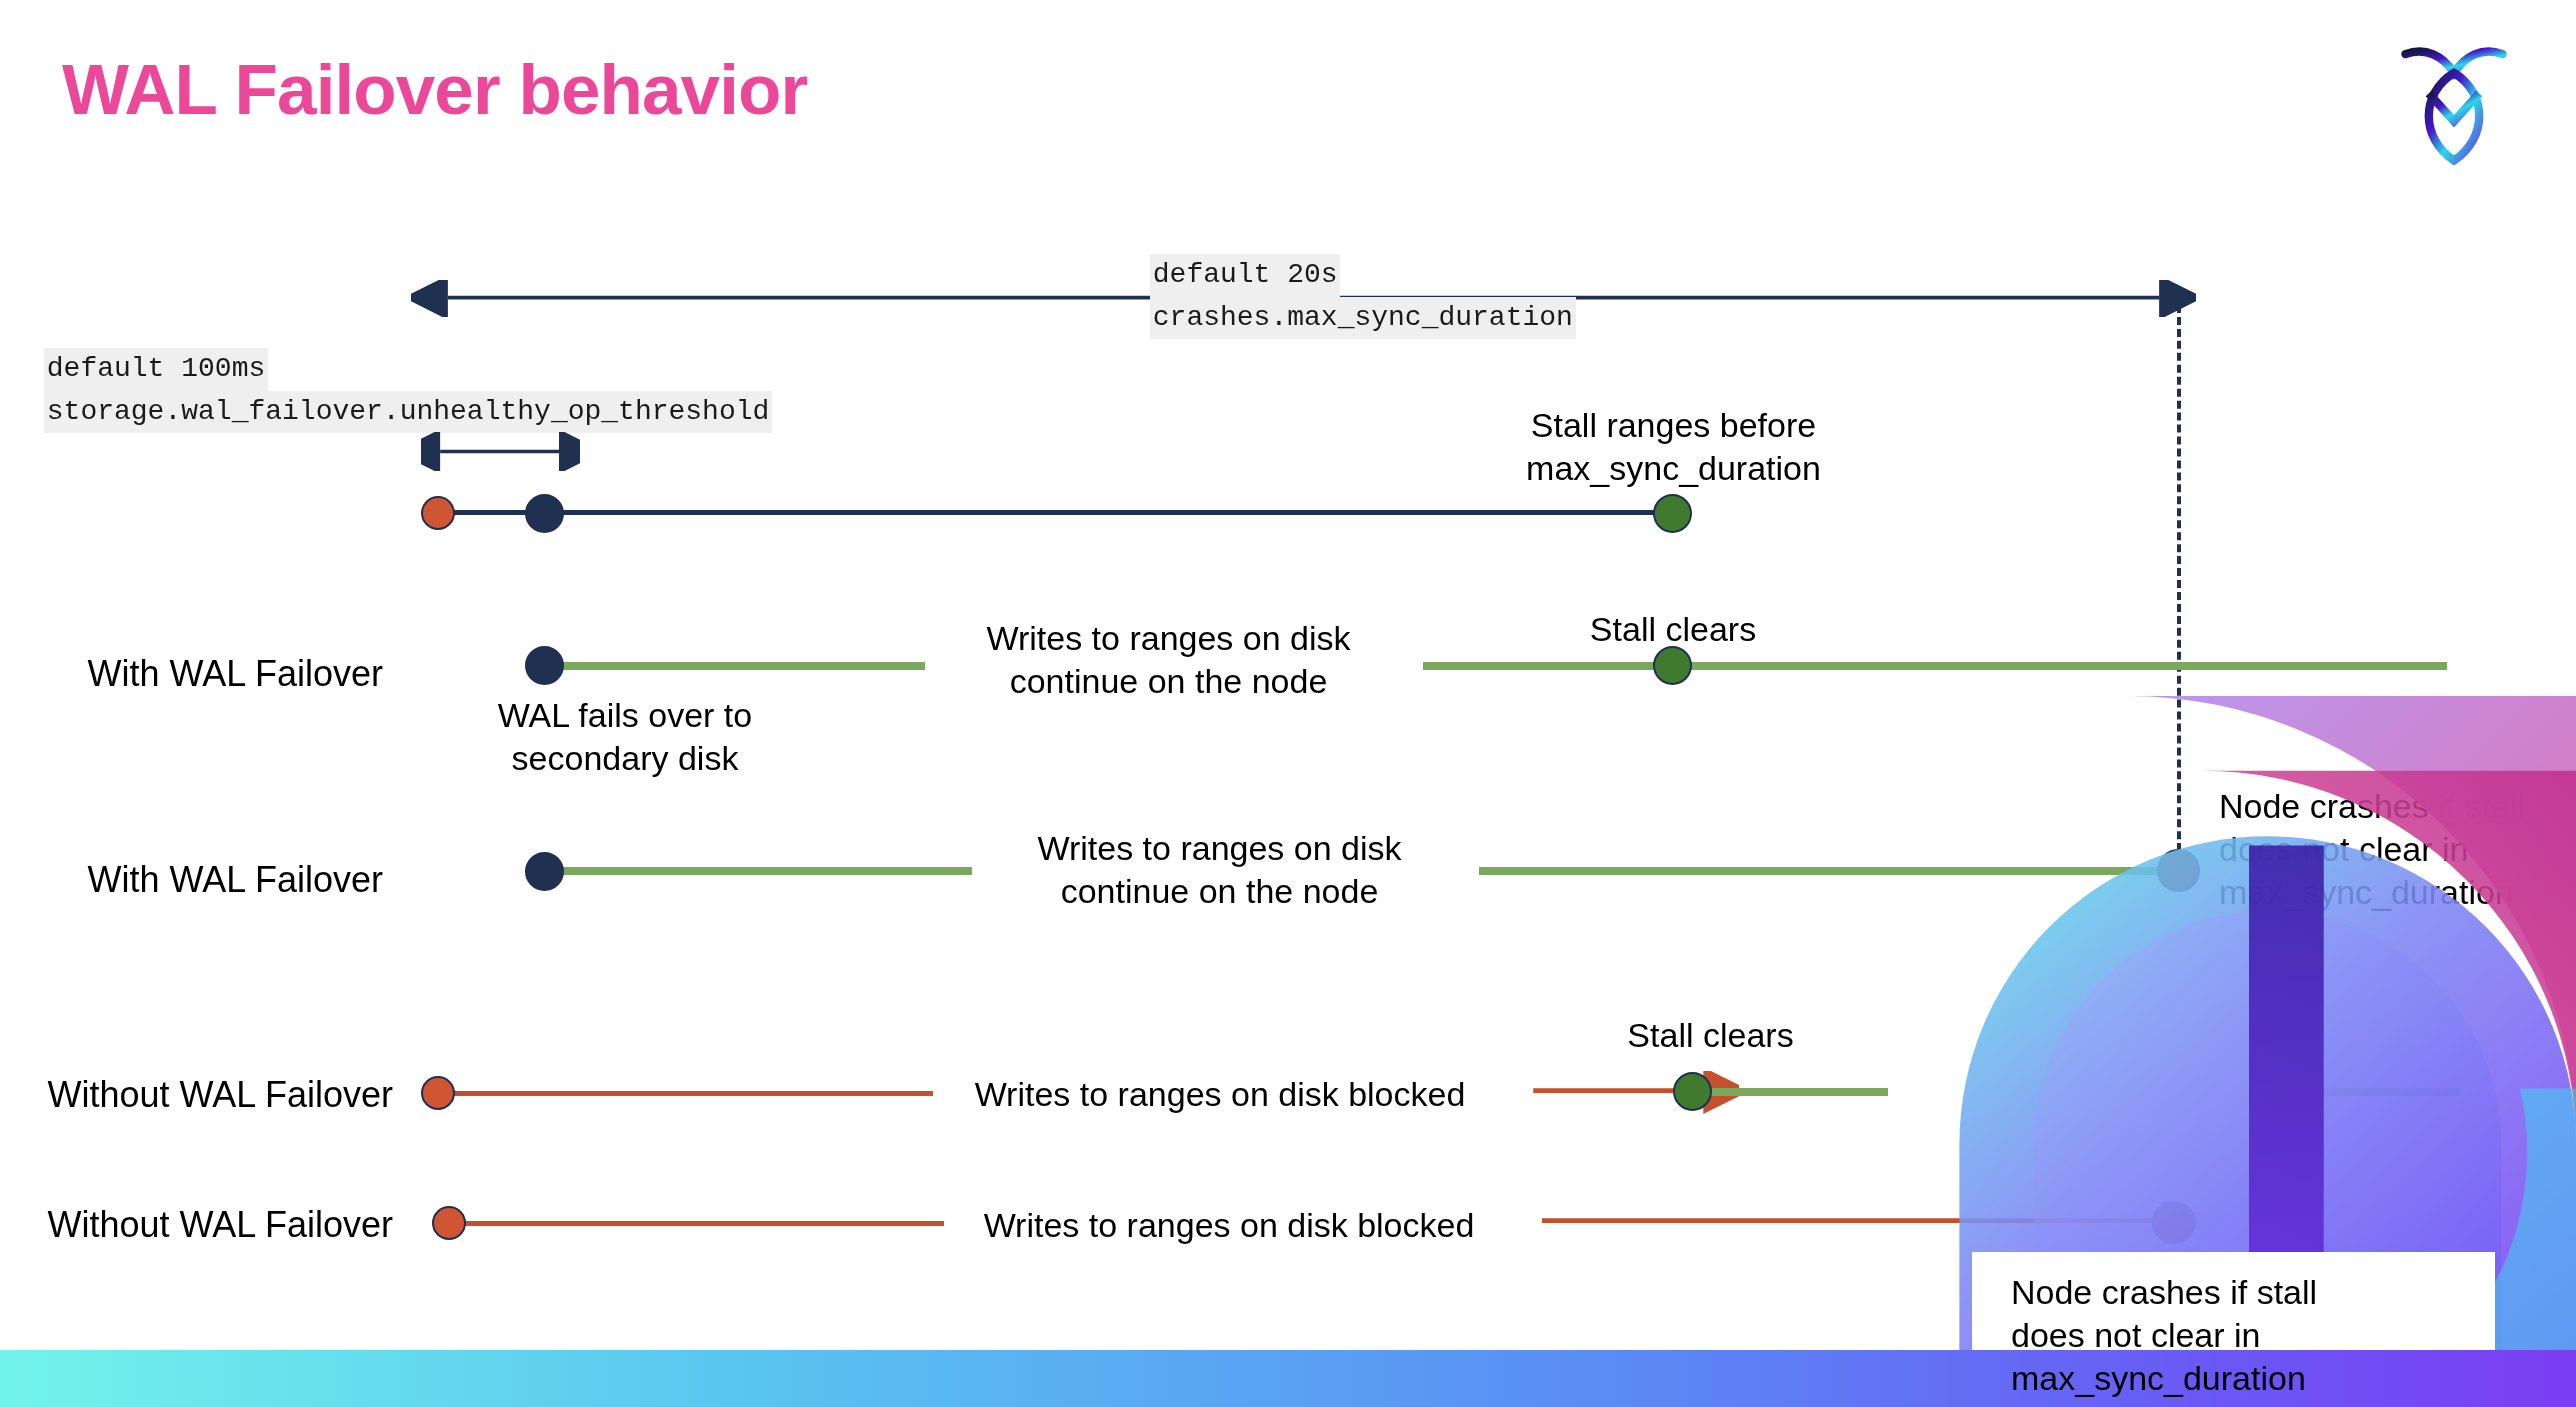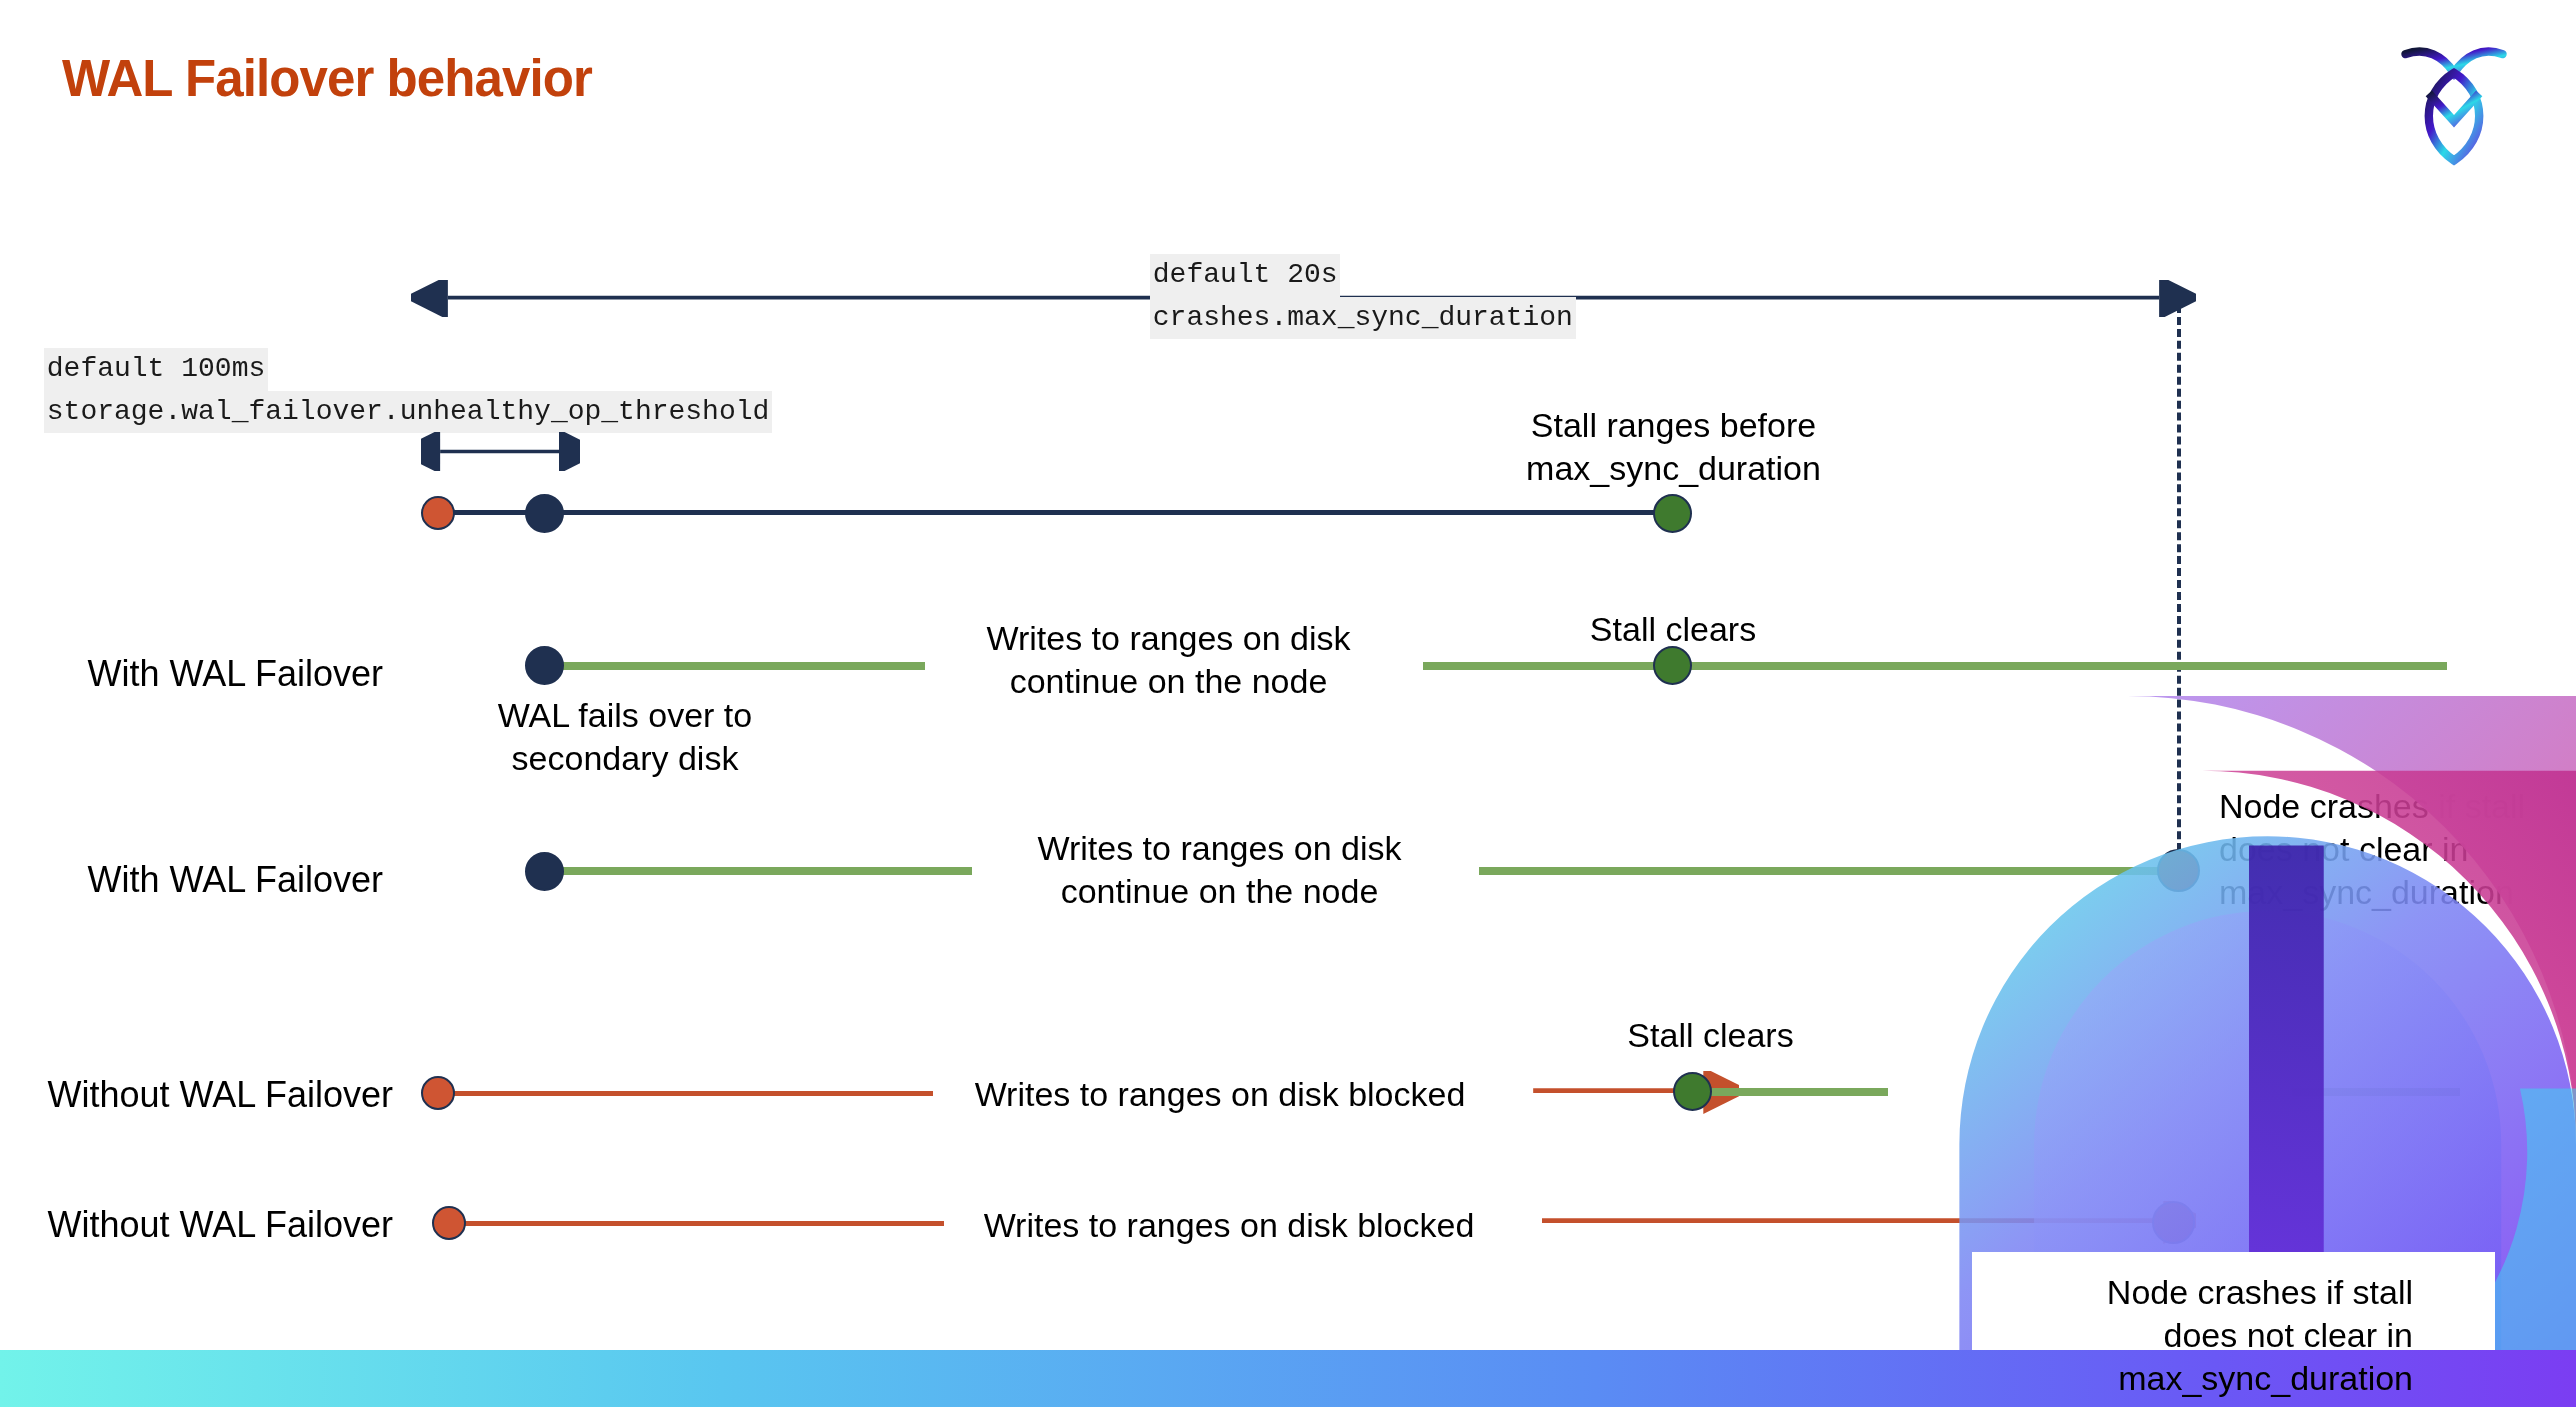--- a/index.html
+++ b/index.html
@@ -16,24 +16,24 @@
     height: 1408px;
     background: #ffffff;
     overflow: hidden;
   }
 
   
   #title {
     position: absolute;
     left: 62px;
     top: 49px;
-    font-size: 51px;
+    font-size: 71px;
     font-weight: bold;
     letter-spacing: -0.9px;
-    color: #c2410c;
+    color: #ec4899;
     white-space: nowrap;
   }
 
   
   #logo {
     position: absolute;
     left: 2398px;
     top: 28px;
     width: 112px;
     height: 140px;
@@ -287,20 +287,20 @@
       <path d="M40 480 A330 330 0 0 1 700 480 L700 700 L40 700 Z" fill="url(#g3)" opacity="0.88"></path>
       <path d="M120 480 A250 250 0 0 1 620 480 L620 700 L120 700 Z" fill="url(#g4)" opacity="0.6"></path>
 
       <path d="M350 160 L430 160 L430 700 L350 700 Z" fill="url(#g5)" opacity="0.9"></path>
 
       <path d="M560 700 A300 300 0 0 0 640 420 L700 420 L700 700 Z" fill="#3fd2f0" opacity="0.55"></path>
     </svg>
   </div>
 
   <div id="callout-box"></div>
-  <div class="anno left" style="left:2011px;top:1271px;width:402px;z-index:5;text-align:right;">Node crashes if stall
+  <div class="anno left" style="left:2011px;top:1271px;width:402px;z-index:5;">Node crashes if stall
 does not clear in
 max_sync_duration</div>
 
   <div id="bottom-bar"></div>
 
 </div>
 
 
 </body></html>

